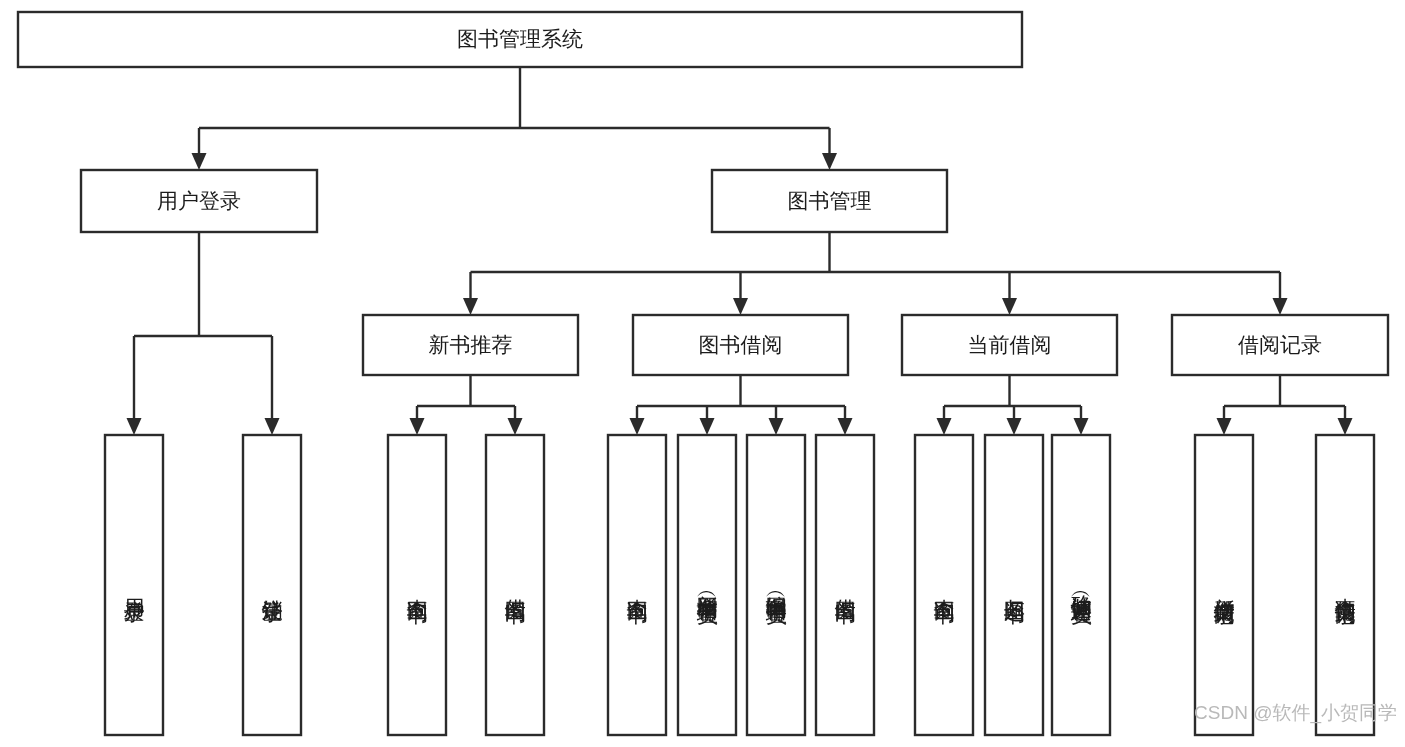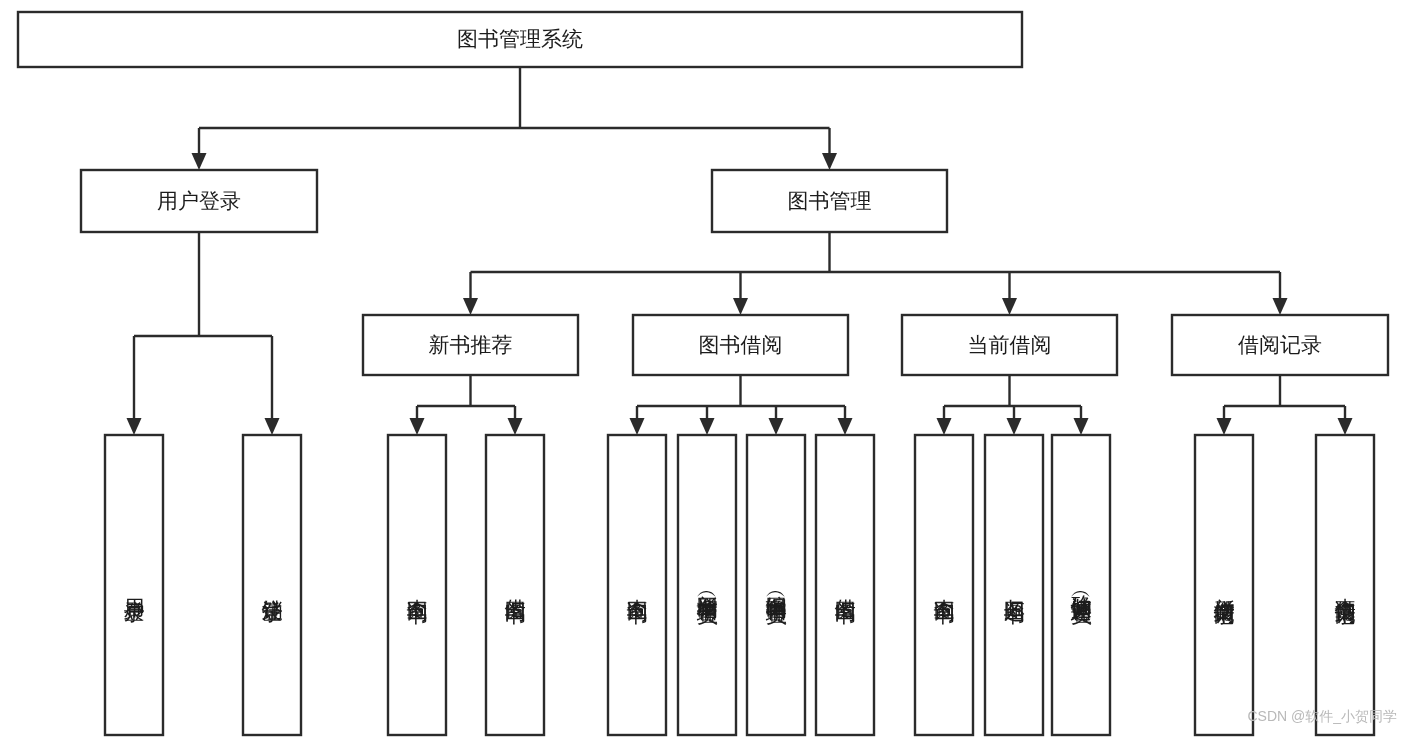--- a/index.html
+++ b/index.html
@@ -59,21 +59,21 @@
     letter-spacing: 1.5px;
     white-space: nowrap;
     text-align: center;
     pointer-events: none;
   }
   .watermark {
     position: absolute;
     right: 8px;
     bottom: 6px;
     font-family: "Liberation Sans", "DejaVu Sans", sans-serif;
-    font-size: 14px;
+    font-size: 19px;
     color: #b9b9b9;
     white-space: nowrap;
   }
 </style>
 </head>
 <body>
 
 <div id="diagram-root">
 
   <svg class="flow" viewBox="0 0 1405 747">

